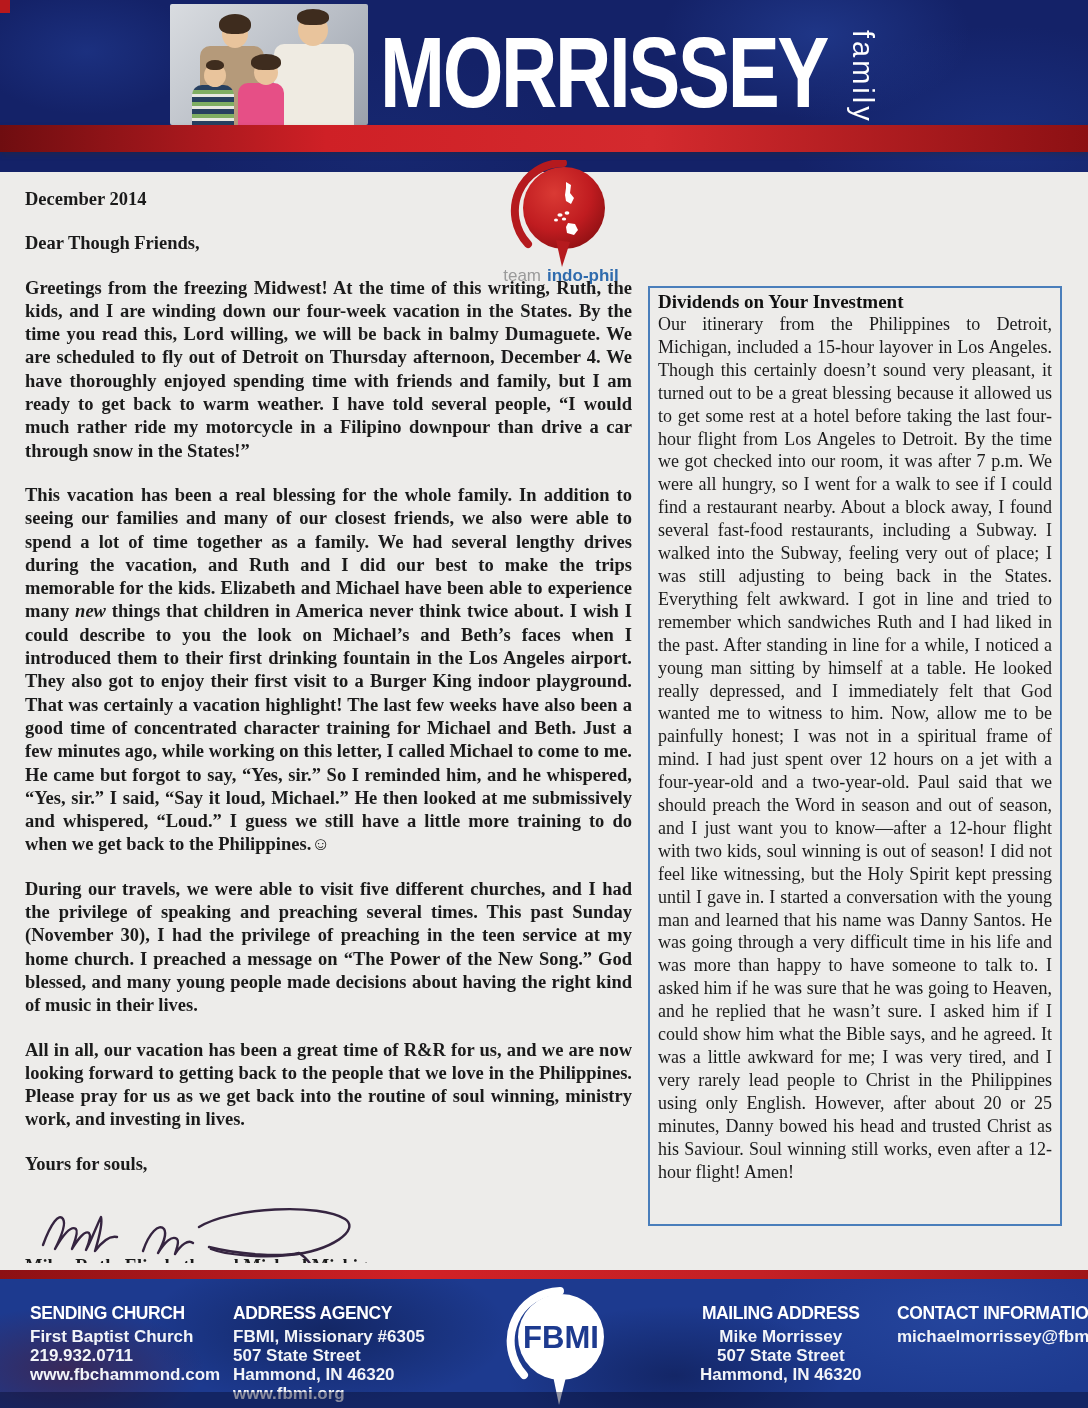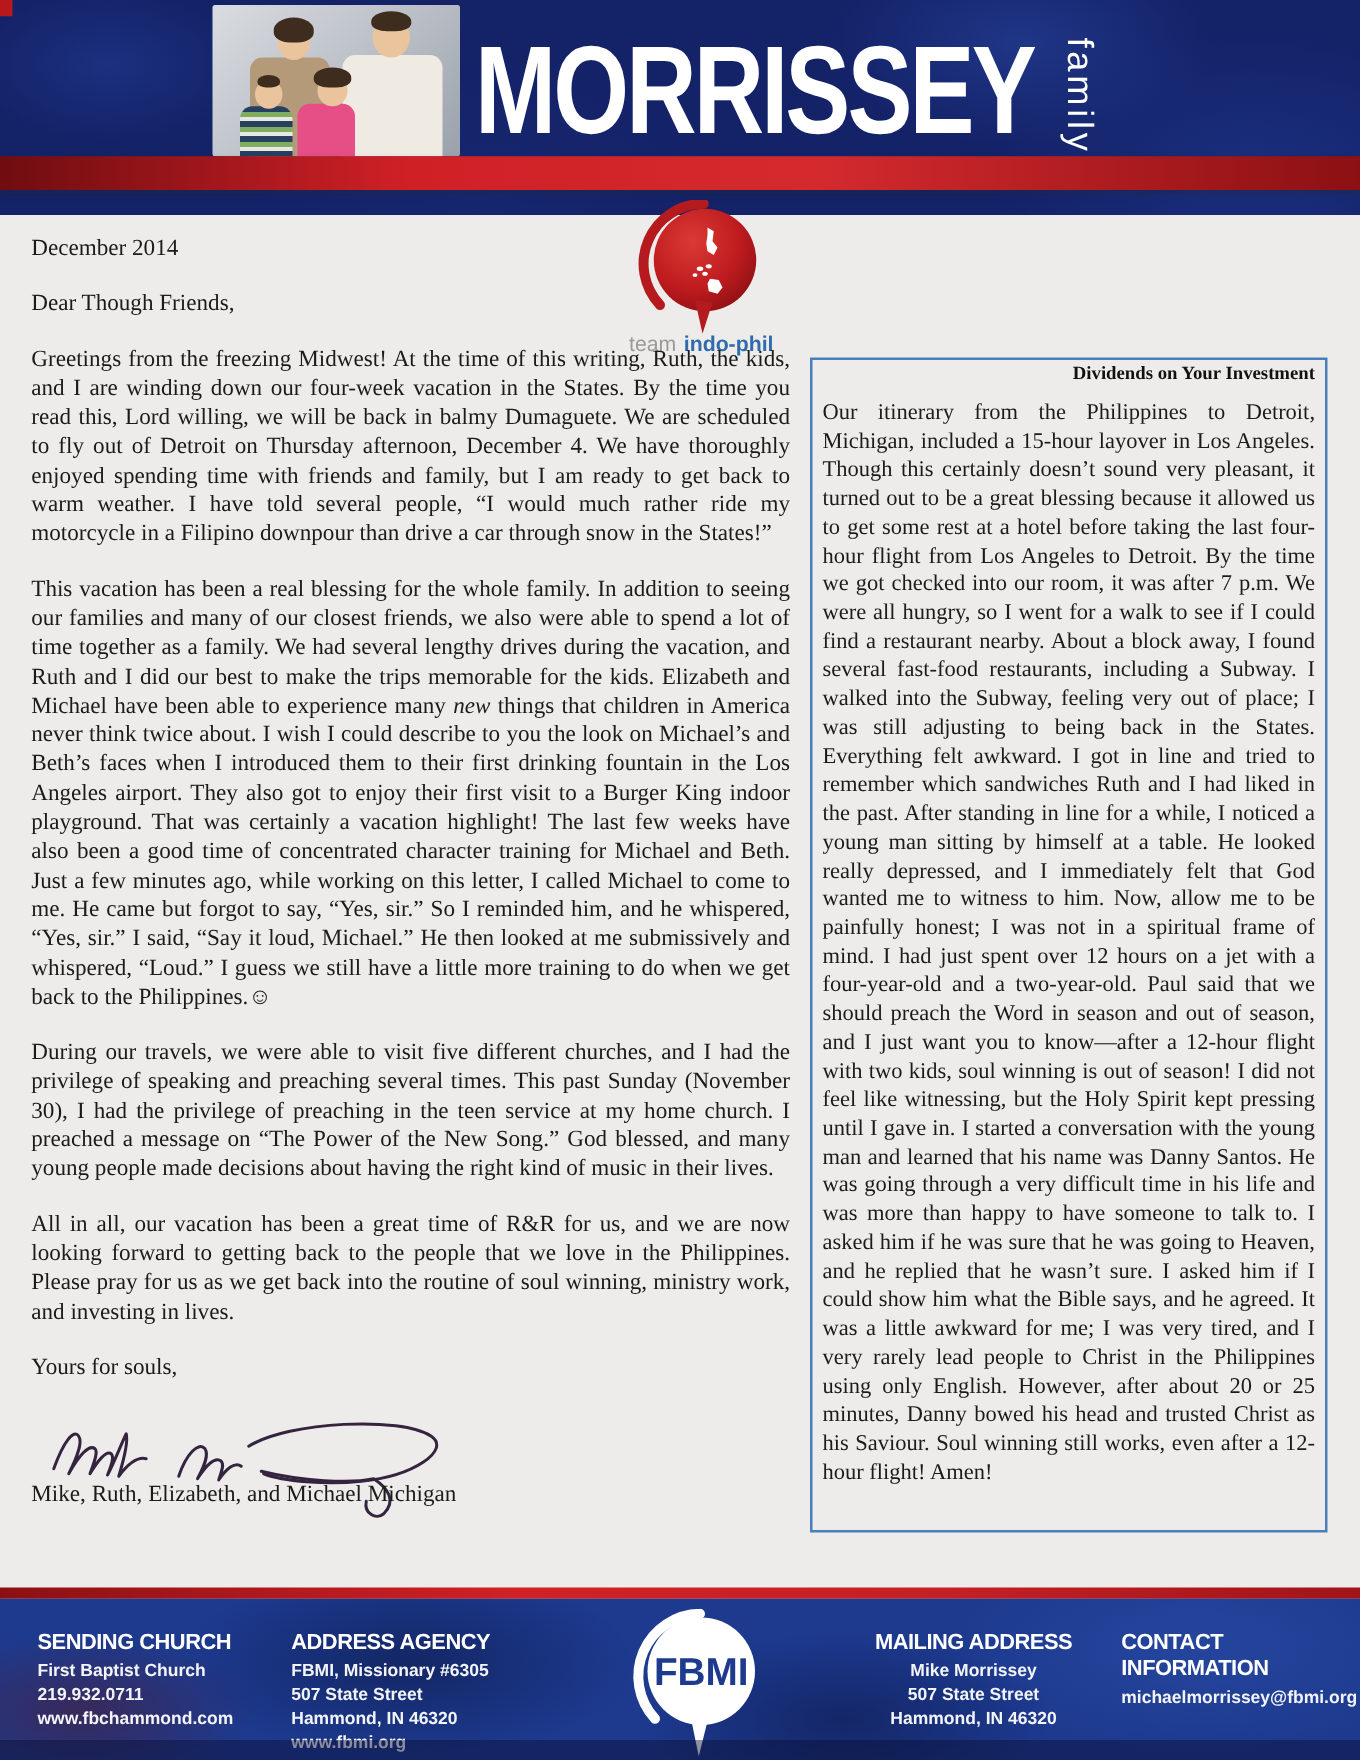--- a/index.html
+++ b/index.html
@@ -47,50 +47,50 @@
 
   
   .tip-logo{position:absolute;left:496px;top:160px;width:130px;text-align:center;}
   .tip-logo svg{display:block;margin:0 auto;}
   .tip-text{margin-top:-2px;font-family:"Liberation Sans",sans-serif;font-size:17px;}
   .tip-team{color:#9a9a9a;}
   .tip-indophil{color:#2f6bad;font-weight:bold;margin-left:6px;}
 
   
   .letter-col{position:absolute;left:25px;top:188px;width:607px;height:1075px;overflow:hidden;
-    font-size:18.5px;line-height:23.3px;color:#1b1b1b;}
+    font-size:18.5px;line-height:23.3px;color:#1b1b1b;font-weight:bold;}
   .letter-col p{margin:0 0 21px 0;text-align:justify;}
   .letter-col p.nojust{text-align:left;}
   .date-line{margin-bottom:24px;}
   .salutation{margin-bottom:24px;}
   .closing{margin-bottom:4px;}
   .sig{display:block;margin:0 0 -30px 6px;}
   .names{margin:0;}
 
   
   .sidebar-box{position:absolute;left:648px;top:286px;width:414px;height:940px;box-sizing:border-box;
     border:2px solid #4a7ebb;padding:3px 8px;overflow:hidden;background:#edecea;}
-  .sidebar-title{font-size:15px;font-weight:bold;text-align:right;margin:0 0 10px 0;color:#111;}
+  .sidebar-title{font-size:19px;font-weight:bold;text-align:left;margin:0 0 0 0;color:#111;}
   .sidebar-body{font-size:18px;line-height:22.9px;text-align:justify;color:#1b1b1b;}
 
   
   .footer{position:absolute;left:0;top:1270px;width:1088px;height:177px;}
   .footer-red{position:absolute;left:0;top:0;width:1088px;height:9px;
     background:linear-gradient(to right,#8c1013,#d12126 38%,#c42025 70%,#a01418);}
   .footer-blue{position:absolute;left:0;top:9px;width:1088px;height:129px;background:#1d3a8f;
     background-image:
       radial-gradient(200px 90px at 6% 70%, rgba(90,20,25,.45), rgba(90,20,25,0) 70%),
       radial-gradient(260px 110px at 30% 40%, rgba(10,20,60,.5), rgba(10,20,60,0) 70%),
       radial-gradient(240px 100px at 62% 75%, rgba(12,22,70,.55), rgba(12,22,70,0) 70%),
       radial-gradient(280px 120px at 88% 30%, rgba(45,80,170,.5), rgba(45,80,170,0) 70%);}
   .footer-blue::after{content:"";position:absolute;left:0;bottom:0;width:1088px;height:16px;
     background:rgba(8,14,48,.45);}
   .f-col{position:absolute;top:24px;font-family:"Liberation Sans",sans-serif;color:#ffffff;}
   .f-col h4{margin:0 0 3px 0;font-size:17.5px;letter-spacing:-.4px;font-weight:bold;}
-  .f-col div{font-size:14px;line-height:19px;font-weight:bold;color:#f2f4f8;}
+  .f-col div{font-size:17px;line-height:19px;font-weight:bold;color:#f2f4f8;}
   .f-col-1{left:30px;}
   .f-col-2{left:233px;}
   .f-col-4{left:700px;text-align:center;}
   .f-col-5{left:897px;}
   .fbmi-logo{position:absolute;left:500px;top:8px;}
 </style>
 </head>
 <body>
 
 <div class="page">

